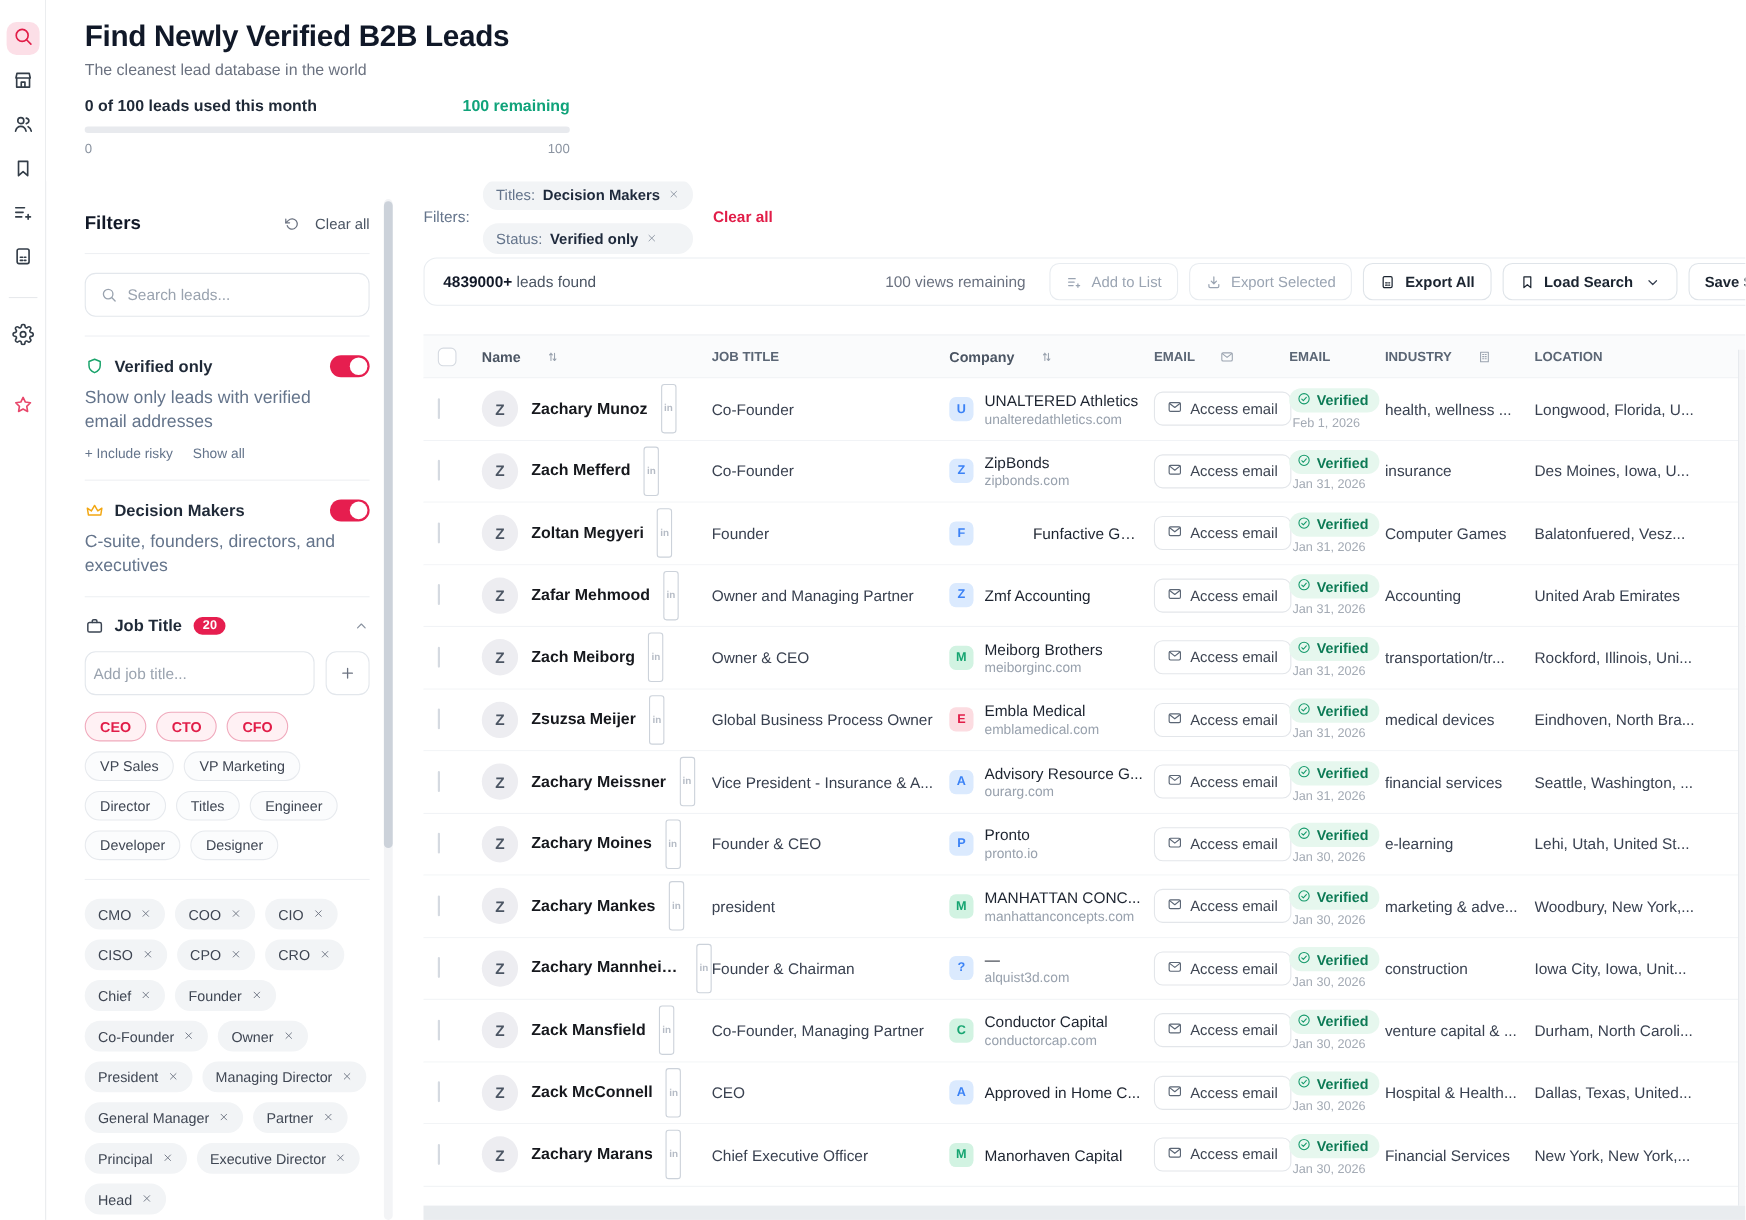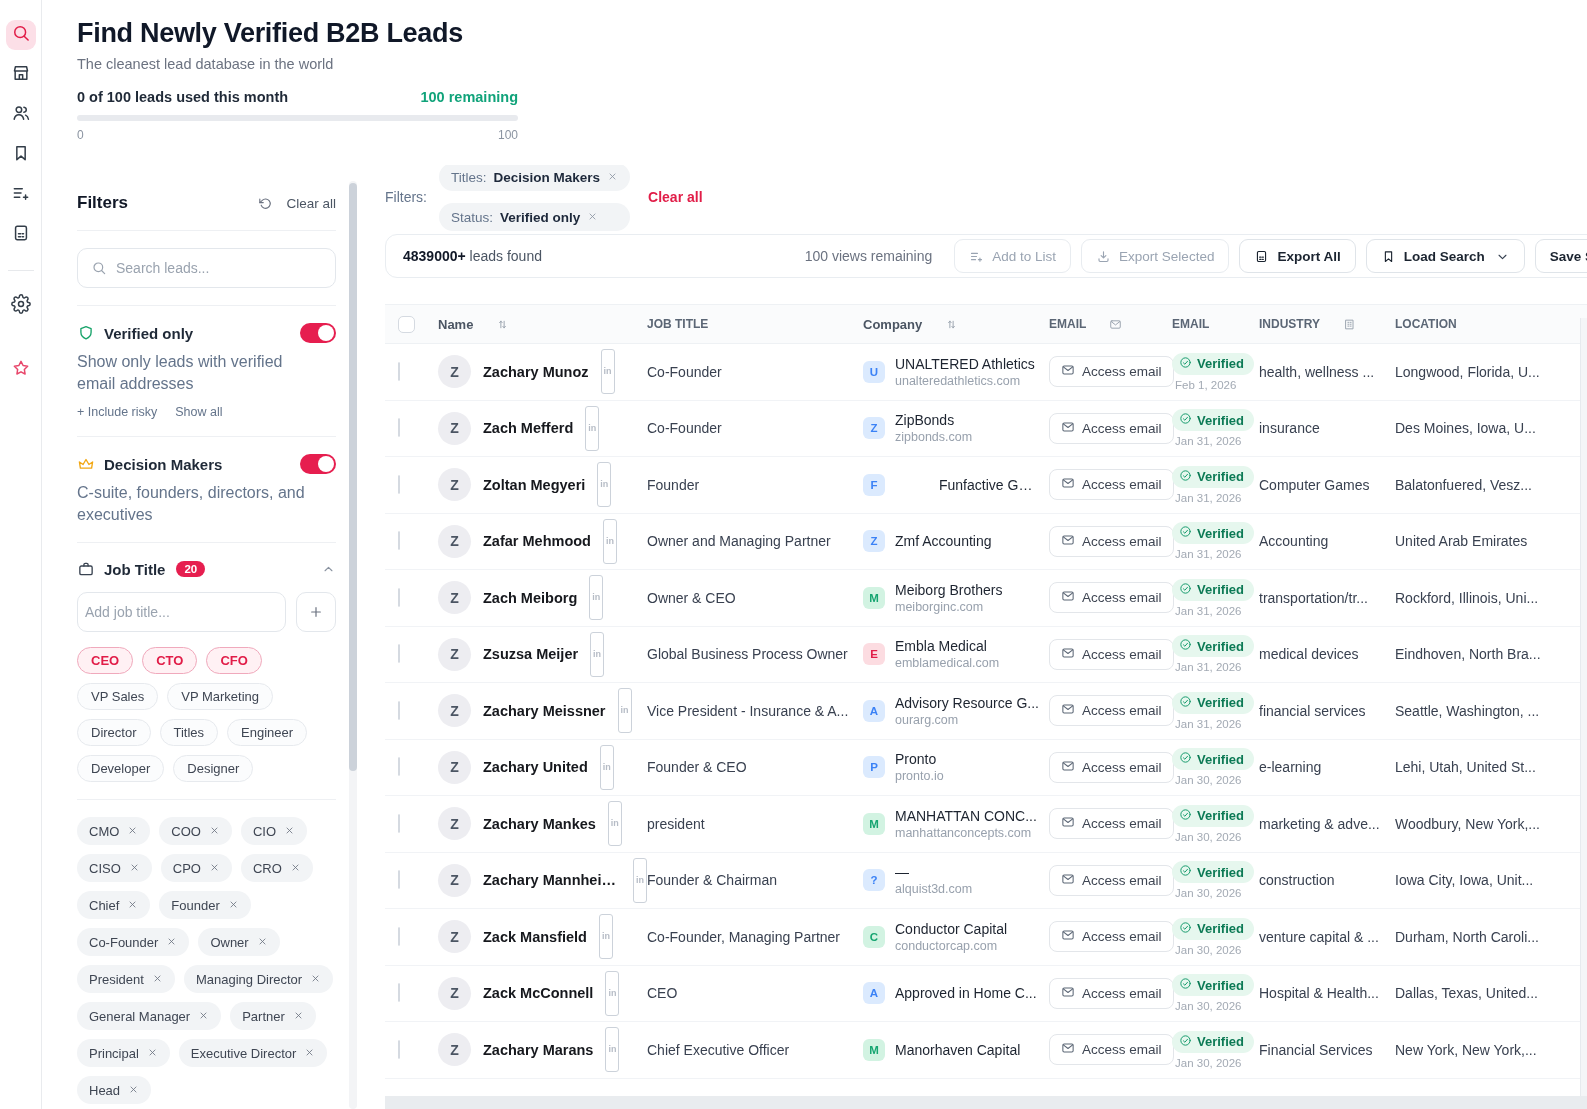--- a/index.html
+++ b/index.html
@@ -797,21 +797,21 @@
                 </span>
                 <span class="sdate">Jan 31, 2026</span>
               </span>
               <span class="ind">financial services</span>
               <span class="loc">Seattle, Washington, ...</span>
             </div>
             <div class="trow">
               <span><span class="cb"></span></span>
               <span class="ncell">
                 <span class="p-av">Z</span>
-                <span class="nm">Zachary United</span>
+                <span class="nm">Zachary Moines</span>
                 <span class="li">in</span>
               </span>
               <span class="jt">Founder &amp; CEO</span>
               <span class="ccell">
                 <span class="c-av av-blue">P</span>
                 <span class="cmeta">
                   <span class="cname" style="display: block;">Pronto</span>
                   <span class="cdom" style="display: block;">pronto.io</span>
                 </span>
               </span>

